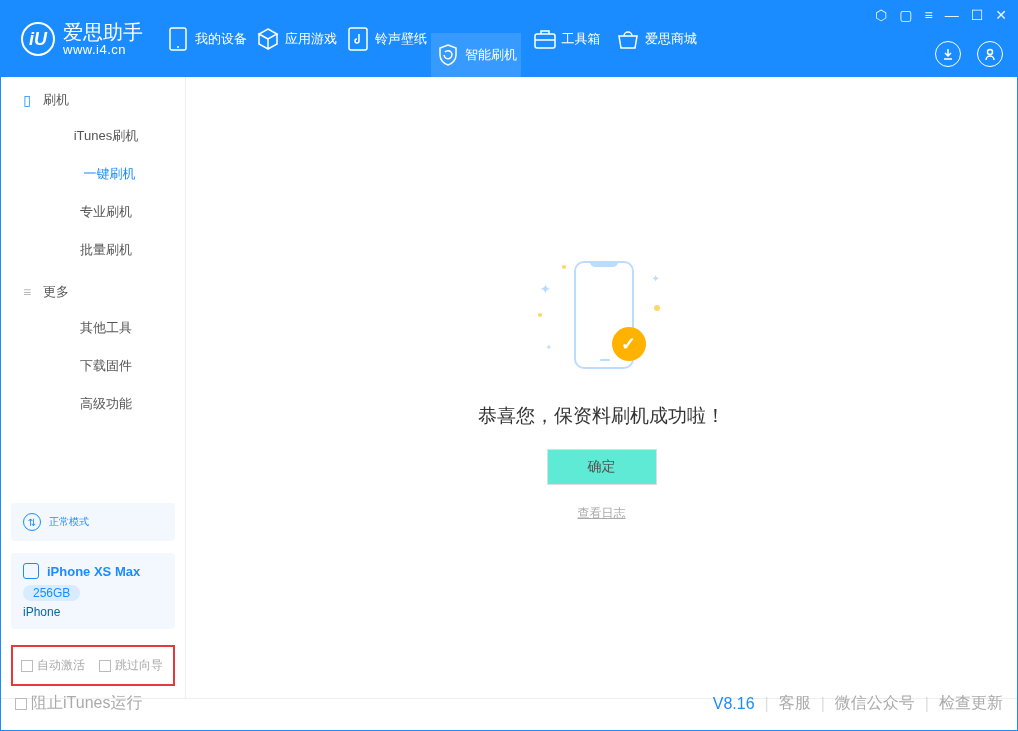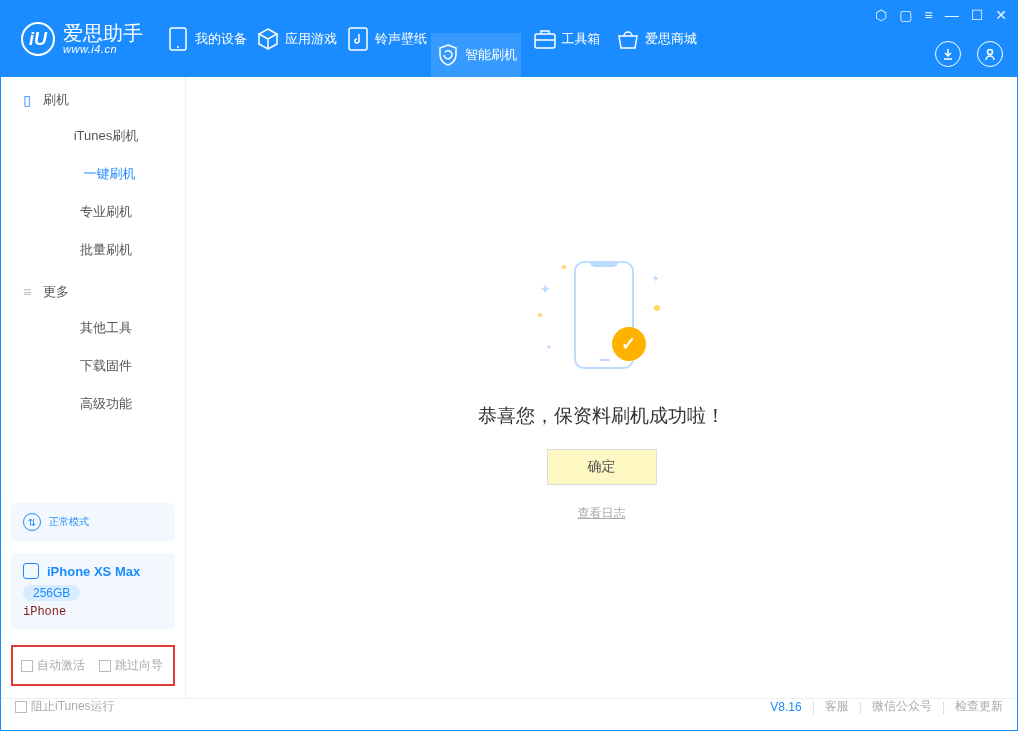--- a/index.html
+++ b/index.html
@@ -10,21 +10,21 @@
   height: 76px;
   background: #1b8cff;
   display: flex;
   align-items: stretch;
   color: #fff;
   position: relative;
 }
 .logo-block { display: flex; align-items: center; padding: 0 18px 0 20px; }
 .logo-ico { width: 34px; height: 34px; border: 2px solid #fff; border-radius: 50%; display:flex; align-items:center; justify-content:center; font-weight:bold; font-style:italic; font-size:18px; margin-right:8px;}
 .logo-text .big { font-size: 20px; font-weight: 500; line-height: 1; }
-.logo-text .small { font-size: 11px; letter-spacing: .5px; font-style: italic; }
+.logo-text .small { font-size: 13px; letter-spacing: .5px; }
 .nav { display:flex; align-items: stretch; }
 .nav-item {
   width: 90px;
   display:flex; flex-direction:row; align-items:center; justify-content:center;
   font-size:13px; gap:4px; cursor:pointer;
 }
 .nav-item.active { background: rgba(255,255,255,0.12); margin-top: 32px; }
 .nav-item .ico { width:26px; height:26px; display:flex; align-items:center; justify-content:center; }
 .win-controls { position:absolute; top:6px; right:10px; display:flex; gap:12px; align-items:center; }
 .win-controls span { cursor:pointer; opacity:.9; font-size:14px; }
@@ -42,21 +42,21 @@
 .sb-item { padding:10px 18px 10px 44px; cursor:pointer; color:#555;text-align:center; }
 .sb-item.active { color:#1b8cff;margin-left:7px; }
 .sb-spacer { flex:1; }
 .mode-card, .device-card { margin:6px 10px; background:#f3f8fe; border-radius:4px; padding:10px 12px; }
 .mode-card { display:flex; align-items:center; gap:8px; color:#1b8cff; font-size:10px;}
 .mode-icon { width:18px; height:18px; border:1.5px solid #1b8cff; border-radius:50%; display:flex; align-items:center; justify-content:center; font-size:10px;}
 .mode-icon::after{content:"⇅"; font-size:10px;}
 .device-card .dev-line { display:flex; align-items:center; gap:8px; color:#1b8cff; font-weight:600; font-size:13px;}
 .device-card .dev-icon { width:16px; height:16px; border:1.5px solid #1b8cff; border-radius:3px;}
 .capacity-badge { display:inline-block; margin-top:6px; padding:1px 10px; border-radius:10px; background:#d8ecff; color:#1b8cff; font-size:12px;}
-.device-card .sub { margin-top:4px; color:#7f1d1d; font-size:12px;font-family:Liberation Mono, monospace;}
+.device-card .sub { margin-top:4px; color:#0369a1; font-size:12px;}
 
 .checkbox-row {
   margin:10px 10px 12px; padding:10px 8px; border:2px solid #e23b3b;
   display:flex; align-items:center; gap:14px; font-size:12px; color:#aaa;
 }
 .cb { display:flex; align-items:center; gap:4px; cursor:pointer;}
 .cb .box { width:12px; height:12px; border:1px solid #bbb; }
 
 
 .main { flex:1; position:relative; display:flex; flex-direction:column; align-items:center; justify-content:center; gap:20px;}
@@ -64,27 +64,27 @@
 .phone-body { position:absolute; left:42px; top:8px; width:60px; height:108px; border:2.5px solid #bcdcff; border-radius:10px;}
 .phone-notch { position:absolute; left:58px; top:8px; width:28px; height:6px; background:#bcdcff; border-radius:0 0 5px 5px;}
 .phone-body::after { content:""; position:absolute; left:24px; bottom:6px; width:10px; height:2px; background:#bcdcff; border-radius:2px;}
 .phone-check { position:absolute; left:80px; top:74px; width:34px; height:34px; border-radius:50%; background:#ffb300; display:flex; align-items:center; justify-content:center; color:#fff; font-size:18px; font-weight:bold;}
 .spark { position:absolute; color:#bcdcff; font-size:14px; }
 .spark.a{left:8px; top:28px;} .spark.b{left:120px; top:20px; font-size:10px;} .spark.c{left:14px; top:90px; font-size:8px;}
 .dot{position:absolute; width:4px;height:4px;border-radius:50%;background:#ffd766;}
 .dot.a{left:30px;top:12px;} .dot.b{left:122px;top:52px;width:6px;height:6px;} .dot.c{left:6px;top:60px;}
 
 .success-text { font-size:19px; color:#333; font-weight:500; }
-.ok-btn { padding:8px 40px; border:1px solid #ddd; background:#fef9c3; font-size:14px; color:#555; cursor:pointer;}
+.ok-btn { padding:8px 40px; border:1px solid #ddd; background:#5eead4; font-size:14px; color:#555; cursor:pointer;}
 .log-link { color:#aaa; font-size:12px; text-decoration:underline; cursor:pointer;}
 
 
 .footer {
-  height:16px; border-top:1px solid #eee; display:flex; align-items:center;
-  font-size:12px; color:#aaa; padding:0 14px;
+  height:16px; border-top:1px solid #eee; display:flex; align-items:flex-end;
+  font-size:16px; color:#aaa; padding:0 14px;
 }
 .footer .cb { color:#aaa; }
 .footer .right { margin-left:auto; display:flex; align-items:center; gap:10px;}
 .footer .ver { color:#1b8cff;}
 .footer .divider { color:#ddd; }
 .footer .link { color:#aaa; cursor:pointer;}
 
 svg { display:block; }
 </style>
 </head>

